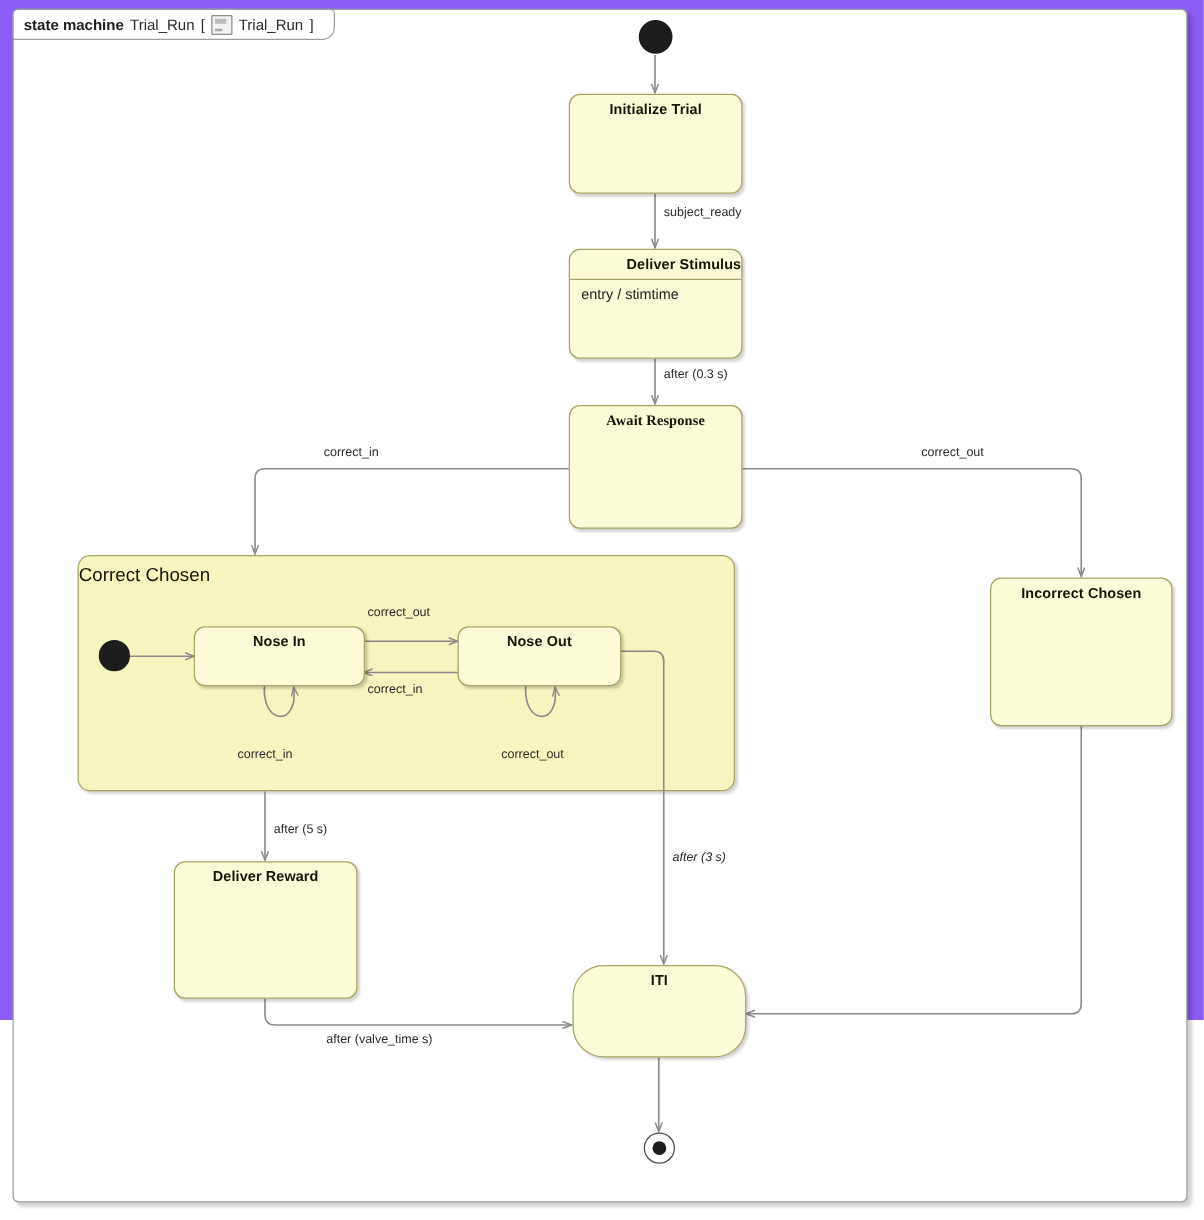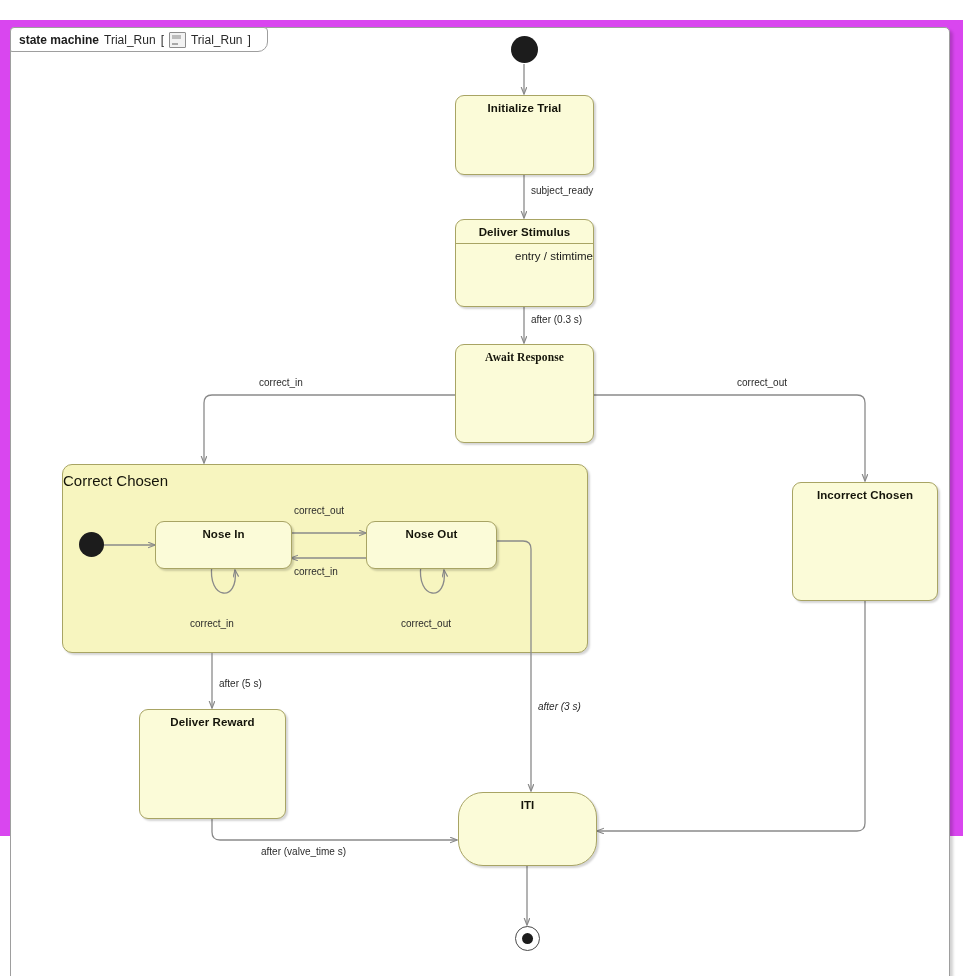--- a/index.html
+++ b/index.html
@@ -11,22 +11,21 @@
   body {
     font-family: "Liberation Sans", sans-serif;
     width: 963px;
     height: 976px;
     overflow: hidden;
   }
   #canvas {
     position: relative;
     width: 963px;
     height: 816px;
-    background: #d946ef;
-    margin-top: 20px;
+    background: #8b5cf6;
   }
 
   
   .frame {
     position: absolute;
     left: 10px;
     top: 7px;
     width: 940px;
     height: 955px;
     border: 1px solid #9e9e9e;
@@ -119,26 +118,27 @@
     text-align: center;
     font-size: 11.5px;
     font-weight: bold;
     color: #14140a;
     padding-top: 6px;
     letter-spacing: 0.1px;
   }
   .state.has-compartment > .title {
     padding-bottom: 5px;
     border-bottom: 1px solid #a8a464;
+    text-align: right;
   }
   .compartment {
     font-size: 11.5px;
     color: #1a1a1a;
     padding: 6px 0 0 9px;
-    text-align: right;
+    text-align: left;
   }
 
   
   .composite {
     position: absolute;
     background: #f7f5bf;
     border: 1px solid #a8a464;
     border-radius: 10px;
     box-sizing: border-box;
     box-shadow: 2px 2px 2px rgba(0,0,0,0.17);

